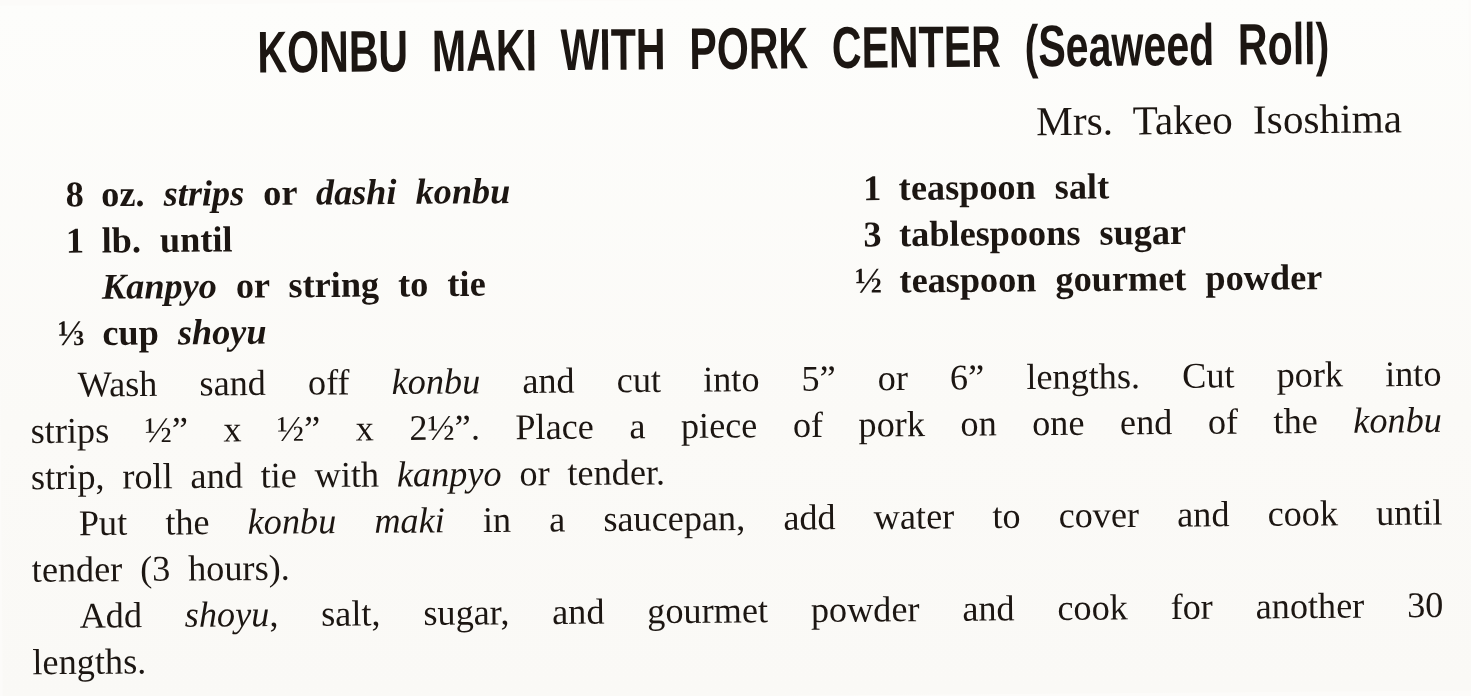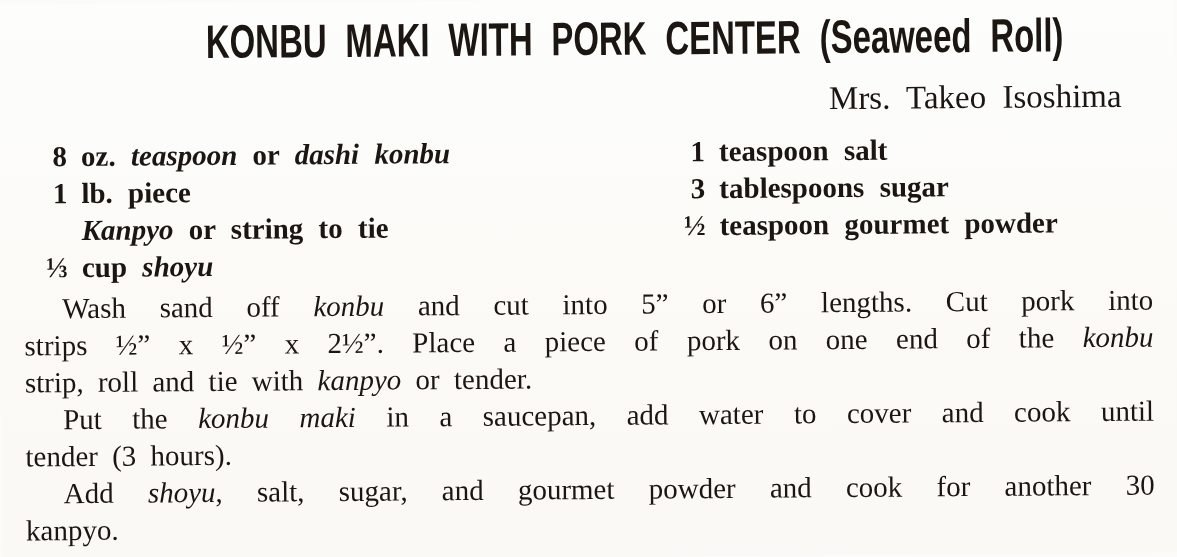--- a/index.html
+++ b/index.html
@@ -100,25 +100,25 @@
   <div class="title">
     <span class="title-inner">KONBU MAKI WITH PORK CENTER (Seaweed Roll)</span>
   </div>
 
   <div class="attribution">Mrs. Takeo Isoshima</div>
 
   <div class="ingredients">
     <div class="ing-col-left">
         <div class="ing-row">
           <span class="qty">8</span>
-          <span class="ing-text"><span>oz. </span><i>teaspoon</i><span> or </span><i>dashi konbu</i></span>
+          <span class="ing-text"><span>oz. </span><i>strips</i><span> or </span><i>dashi konbu</i></span>
         </div>
         <div class="ing-row">
           <span class="qty">1</span>
-          <span class="ing-text"><span>lb. piece</span></span>
+          <span class="ing-text"><span>lb. until</span></span>
         </div>
         <div class="ing-row">
           <span class="qty"></span>
           <span class="ing-text"><i>Kanpyo</i><span> or string to tie</span></span>
         </div>
         <div class="ing-row">
           <span class="qty">⅓</span>
           <span class="ing-text"><span>cup </span><i>shoyu</i></span>
         </div>
       </div>
@@ -143,17 +143,17 @@
         <div class="line indent justify"><span>Wash sand off </span><i>konbu</i><span> and cut into 5” or 6” lengths. Cut pork into</span></div>
         <div class="line justify"><span>strips ½” x ½” x 2½”. Place a piece of pork on one end of the </span><i>konbu</i></div>
         <div class="line"><span>strip, roll and tie with </span><i>kanpyo</i><span> or tender.</span></div>
       </div>
       <div class="para">
         <div class="line indent justify"><span>Put the </span><i>konbu maki</i><span> in a saucepan, add water to cover and cook until</span></div>
         <div class="line"><span>tender (3 hours).</span></div>
       </div>
       <div class="para">
         <div class="line indent justify"><span>Add </span><i>shoyu</i><span>, salt, sugar, and gourmet powder and cook for another 30</span></div>
-        <div class="line"><span>kanpyo.</span></div>
+        <div class="line"><span>lengths.</span></div>
       </div>
     </div>
 
 </div>
 
 </body></html>

